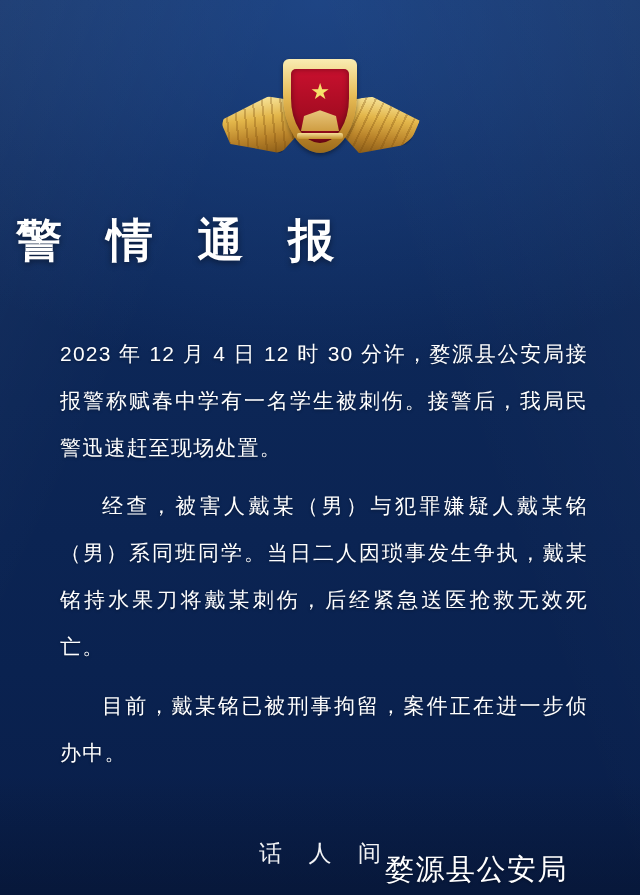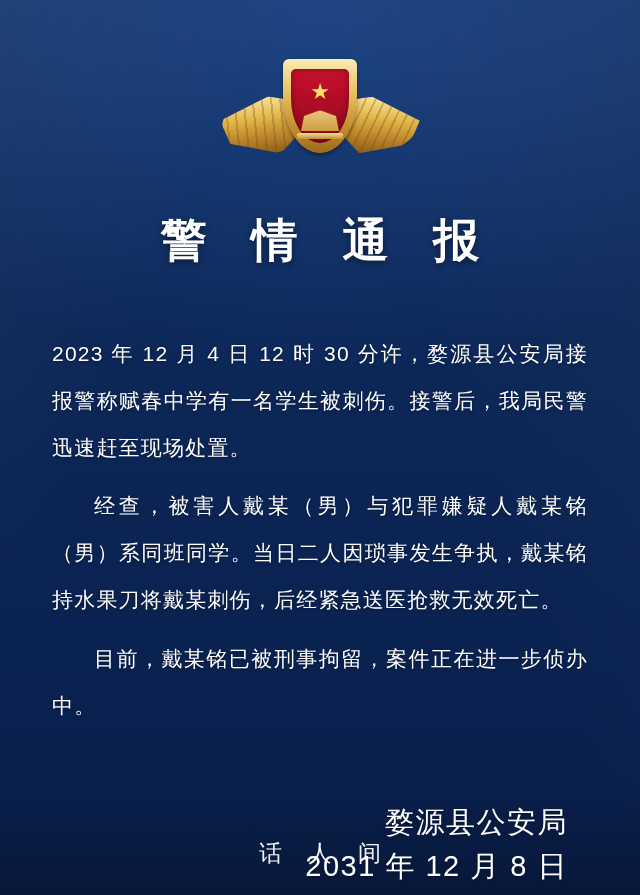--- a/index.html
+++ b/index.html
@@ -140,42 +140,42 @@
     width: 46px;
     height: 6px;
     background: linear-gradient(180deg, #f4dd97 0%, #c3912f 100%);
     border-radius: 2px;
   }
 
   .title {
     position: relative;
     z-index: 3;
     margin: 26px 0 0 0;
-    text-align: center;
+    text-align: left;
     color: #ffffff;
     font-size: 46px;
     font-weight: bold;
     letter-spacing: 16px;
     text-indent: 16px;
     text-shadow: 0 2px 6px rgba(0,0,0,0.45);
   }
 
   .body-text {
     position: relative;
     z-index: 3;
     margin: 58px 52px 0 52px;
     color: #ffffff;
     font-size: 21px;
     line-height: 47px;
     letter-spacing: 1.2px;
     text-align: justify;
     text-shadow: 0 1px 3px rgba(0,0,0,0.35);
   }
   .body-text p {
-    margin: 0 0 12px 0;
+    margin: 0 0 12px 8px;
   }
   .body-text p.indent {
     text-indent: 2em;
     font-family: Liberation Serif, serif;
   }
 
   .signature {
     position: relative;
     z-index: 3;
     margin: 70px 72px 0 0;

